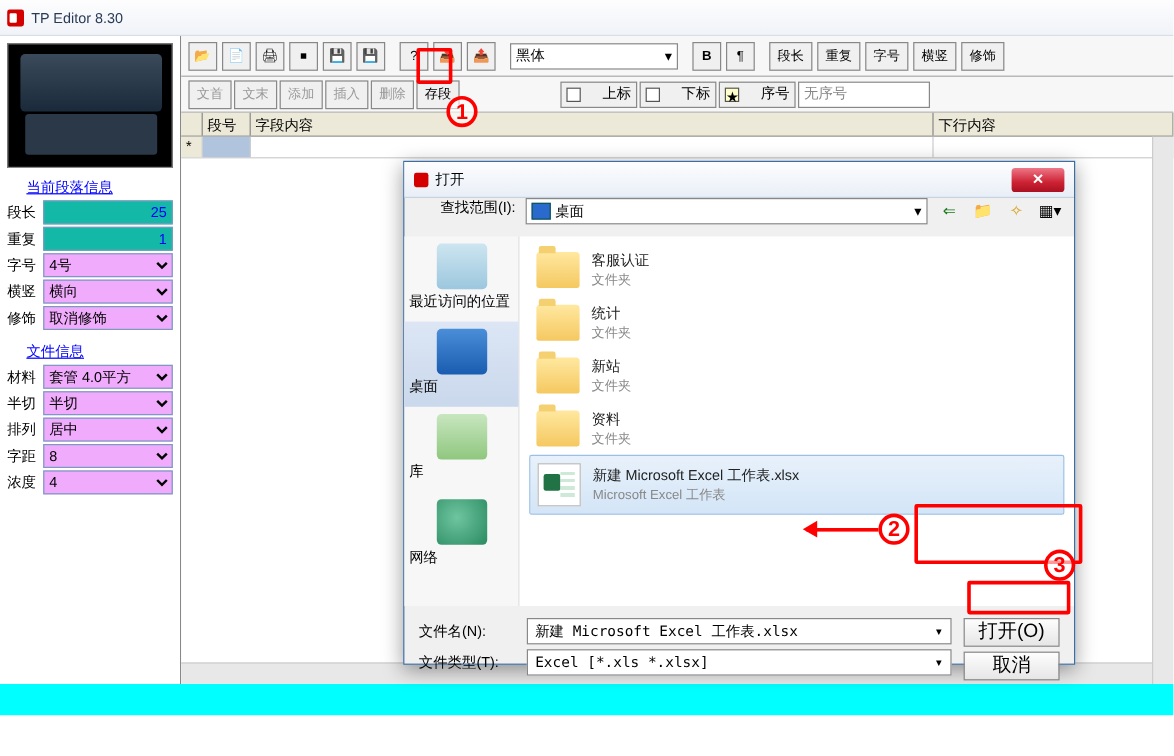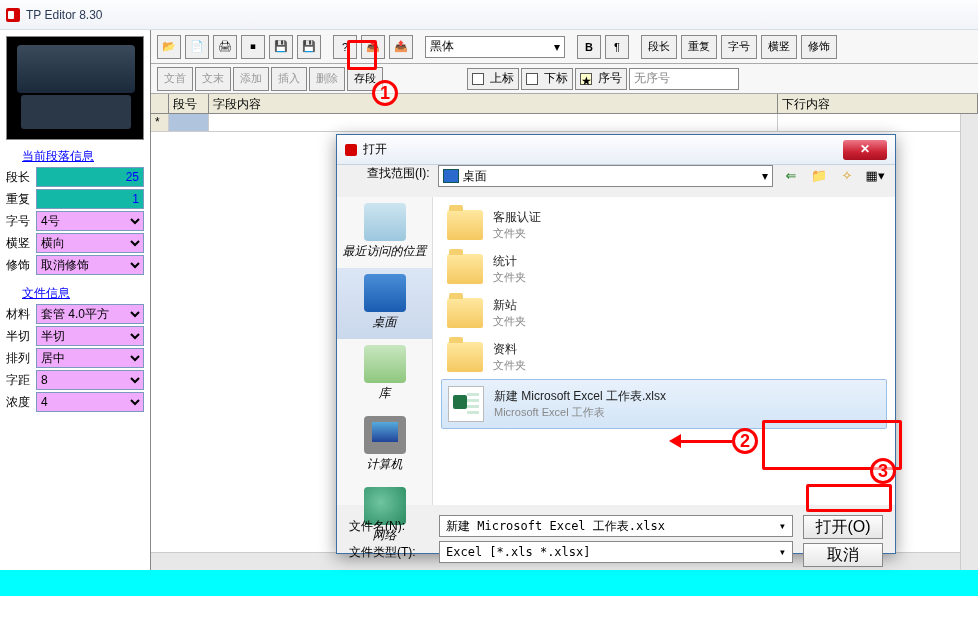--- a/index.html
+++ b/index.html
@@ -19,21 +19,21 @@
 .form-row .val { flex: 1; height: 20px; border: 1px solid #7a9ac0; background: #14b8a6; padding: 0 4px; display: flex; align-items: center; justify-content: flex-end; color: #000; }
 .form-row select { flex: 1; height: 20px; border: 1px solid #7a9ac0; background: #f0abfc; font-size: 12px; }
 .right { flex: 1; border-left: 1px solid #888; display: flex; flex-direction: column; }
 .toolbar { height: 34px; border-bottom: 1px solid #aaa; display: flex; align-items: center; padding: 0 6px; gap: 4px; background: #f7f7f7; position: relative; }
 .toolbar2 { height: 30px; border-bottom: 1px solid #aaa; display: flex; align-items: center; padding: 0 6px; gap: 2px; background: #f7f7f7; }
 .tbtn { width: 24px; height: 24px; border: 1px solid #888; background: #f0f0f0; display: flex; align-items: center; justify-content: center; font-size: 11px; cursor: pointer; }
 .tbtn.wide { width: auto; padding: 0 6px; }
 .tbtn.disabled { color: #999; }
 .sep { width: 4px; }
 .font-sel { width: 140px; height: 22px; border: 1px solid #888; background: #fff; padding: 0 4px; display: flex; align-items: center; justify-content: space-between; }
-.checkbox-btn { display: flex; align-items: center; gap: 6px; border: 1px solid #888; height: 22px; padding: 0 4px; background: #f0f0f0; }
+.checkbox-btn { display: flex; align-items: center; gap: 18px; border: 1px solid #888; height: 22px; padding: 0 4px; background: #f0f0f0; }
 .checkbox-btn .cb { width: 12px; height: 12px; border: 1px solid #555; background: #fff; }
 .input-noindex { width: 110px; height: 22px; border: 1px solid #888; background: #fff; padding: 0 4px; display: flex; align-items: center; color: #888; }
 .grid-header { height: 20px; border-bottom: 1px solid #888; display: flex; background: #ece9d8; font-size: 12px; }
 .grid-header > div { border-right: 1px solid #888; padding: 2px 4px; }
 .gh0 { width: 18px; }
 .gh1 { width: 40px; }
 .gh2 { flex: 1; }
 .gh3 { width: 200px; }
 .grid-body { flex: 1; background: #fff; position: relative; }
 .grid-row { height: 18px; display: flex; border-bottom: 1px solid #ccc; }
@@ -48,21 +48,21 @@
 .dlg-title .logo { width: 12px; height: 12px; background: #d40000; margin-right: 6px; border-radius: 2px; }
 .dlg-title .txt { flex: 1; }
 .dlg-close { width: 44px; height: 20px; background: linear-gradient(#e78, #c23 60%, #a12); border-radius: 3px; color: #fff; text-align: center; line-height: 18px; font-weight: bold; cursor: pointer; }
 .dlg-toolbar { height: 32px; display: flex; align-items: flex-start; padding: 0 10px; gap: 8px; margin-left: 20px; }
 .dlg-toolbar label { font-size: 12px; }
 .dlg-look { flex: 1; height: 22px; border: 1px solid #888; background: #fff; display: flex; align-items: center; padding: 0 4px; gap: 4px; }
 .dlg-look .monitor { width: 16px; height: 14px; background: #2a6acc; border: 1px solid #155; }
 .dlg-nav-btn { width: 20px; height: 20px; display: flex; align-items: center; justify-content: center; font-size: 13px; cursor: pointer; }
 .dlg-body { display: flex; height: 308px; }
 .dlg-places { width: 96px; background: #f7f7f7; border-right: 1px solid #ddd; display: flex; flex-direction: column; }
-.place { flex: 0 0 auto; padding: 6px 4px 8px; text-align: center; cursor: pointer; font-style: italic; }
+.place { flex: 0 0 auto; padding: 6px 4px 8px; text-align: left; cursor: pointer; }
 .place.sel { background: linear-gradient(#dce6f5, #cad8ec); }
 .place .picon { width: 42px; height: 38px; margin: 0 auto 2px; border-radius: 4px; }
 .pi-recent { background: linear-gradient(#cde5f0, #9cc7de); }
 .pi-desktop { background: linear-gradient(#4a8ed8, #1a5cb0); }
 .pi-lib { background: linear-gradient(#c8e6c0, #8fc77e); }
 .pi-pc { background: #888; position: relative; }
 .pi-pc::after { content: ""; position: absolute; inset: 6px 8px 12px 8px; background: linear-gradient(#5ad, #249); }
 .pi-net { background: radial-gradient(circle at 40% 40%, #6ec5a0, #2a8a60); border-radius: 50%; }
 .place-txt { font-size: 12px; }
 .dlg-files { flex: 1; background: #fff; padding: 6px 8px 0; overflow: auto; position: relative; }
@@ -243,24 +243,20 @@
         </div>
       <div class="place sel">
           <div class="picon pi-desktop"></div>
           <div class="place-txt">桌面</div>
         </div>
       <div class="place">
           <div class="picon pi-lib"></div>
           <div class="place-txt">库</div>
         </div>
       <div class="place">
-          <div class="picon pi-pc"></div>
-          <div class="place-txt">计算机</div>
-        </div>
-      <div class="place">
           <div class="picon pi-net"></div>
           <div class="place-txt">网络</div>
         </div>
     </div>
     <div class="dlg-files">
       <div class="file-item">
           <div class="folder-ico"></div>
           <div class="file-meta">
             <div class="fname">客服认证</div>
             <div class="ftype">文件夹</div>

